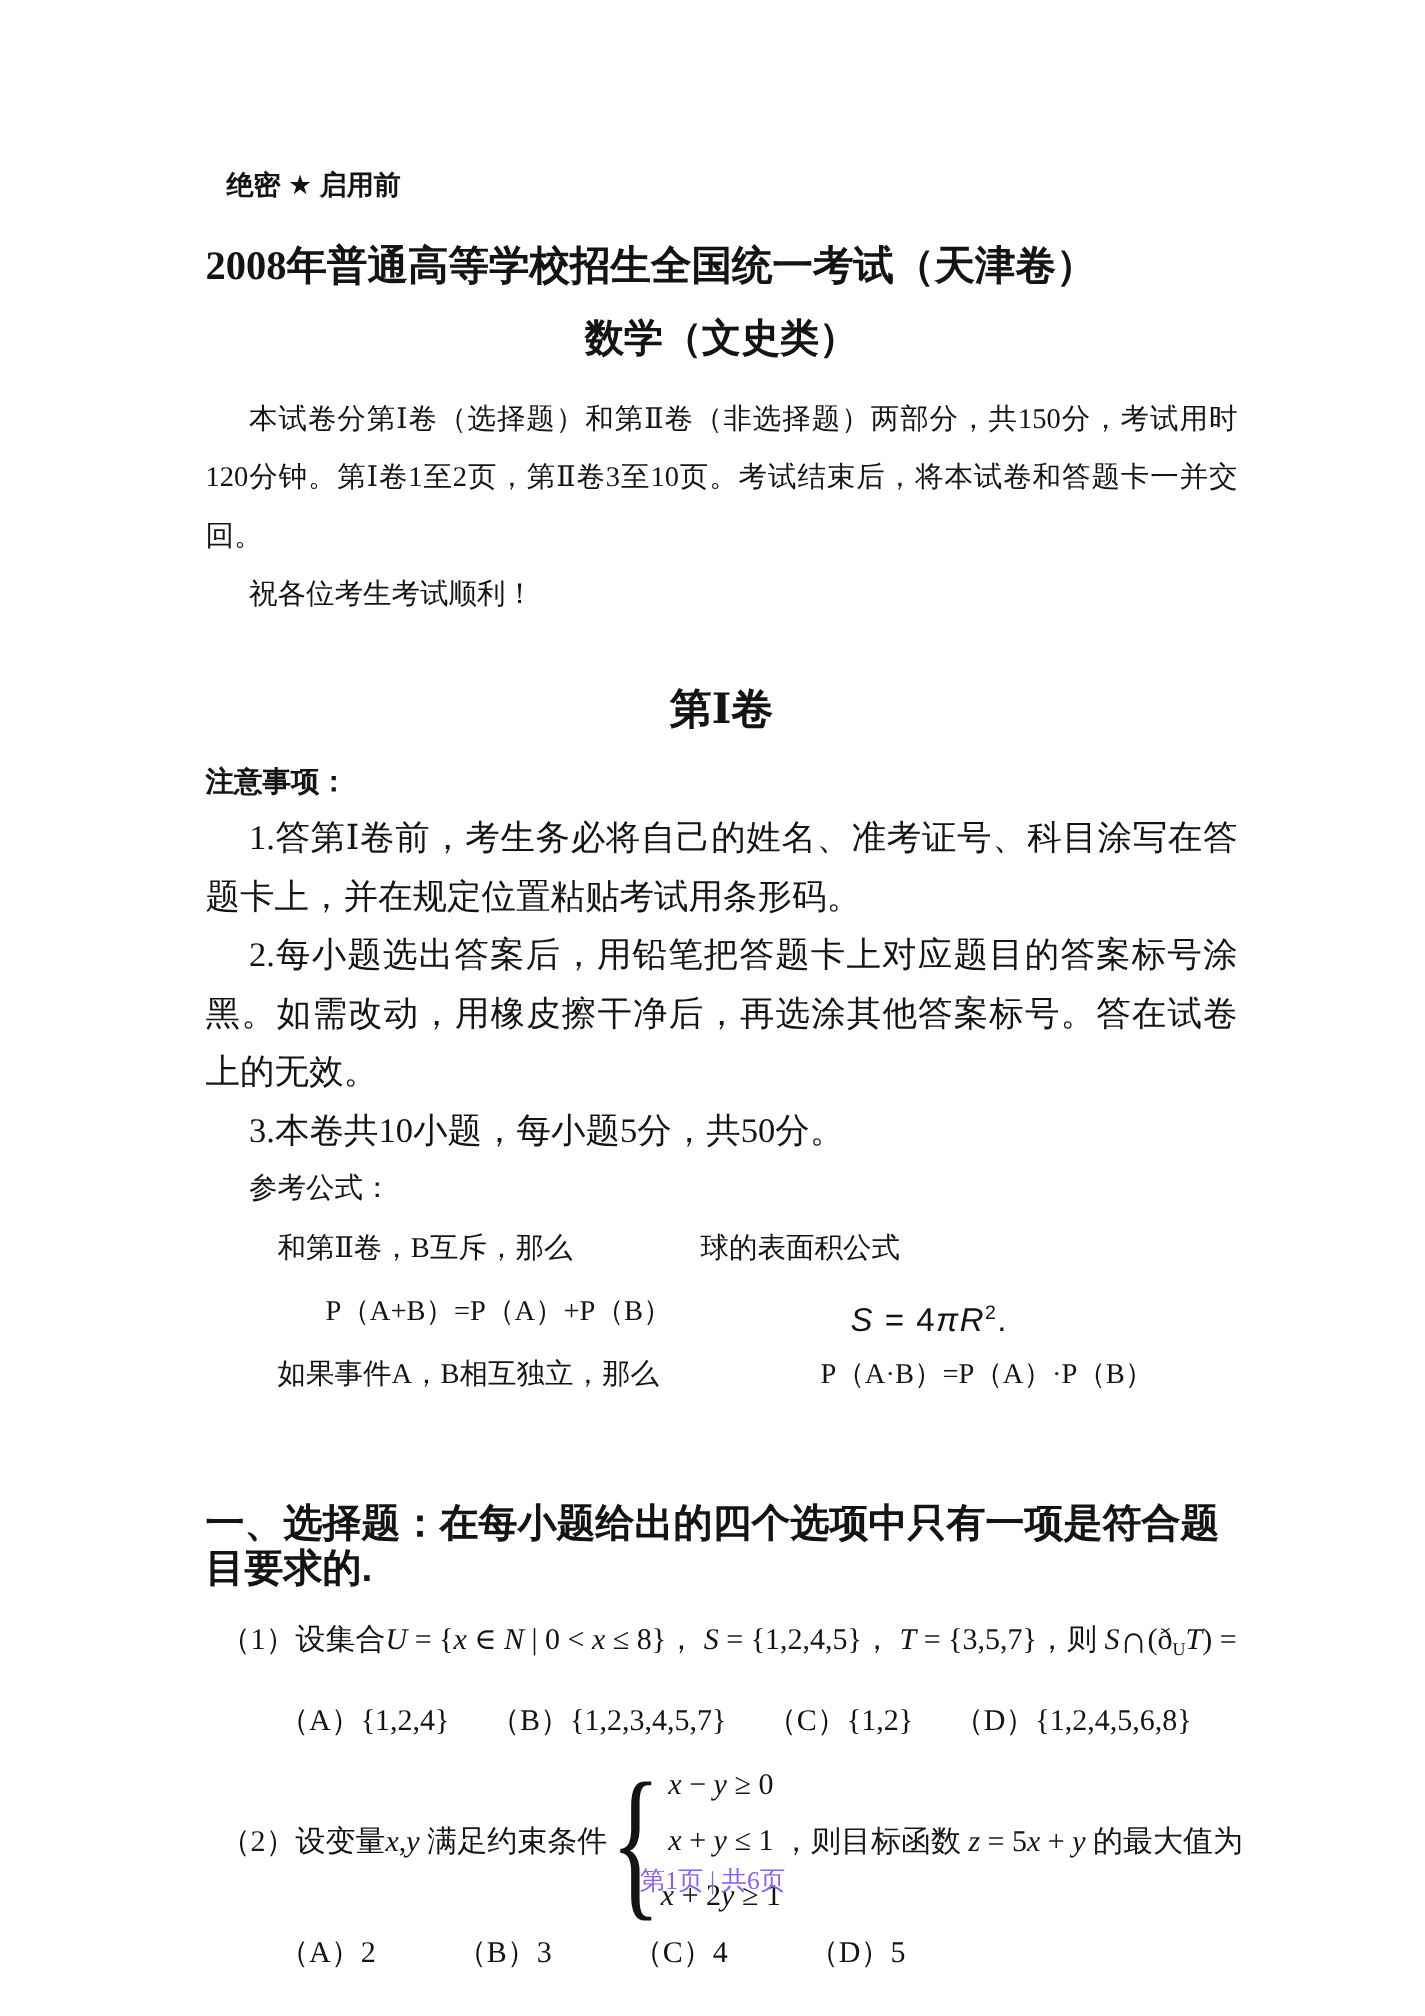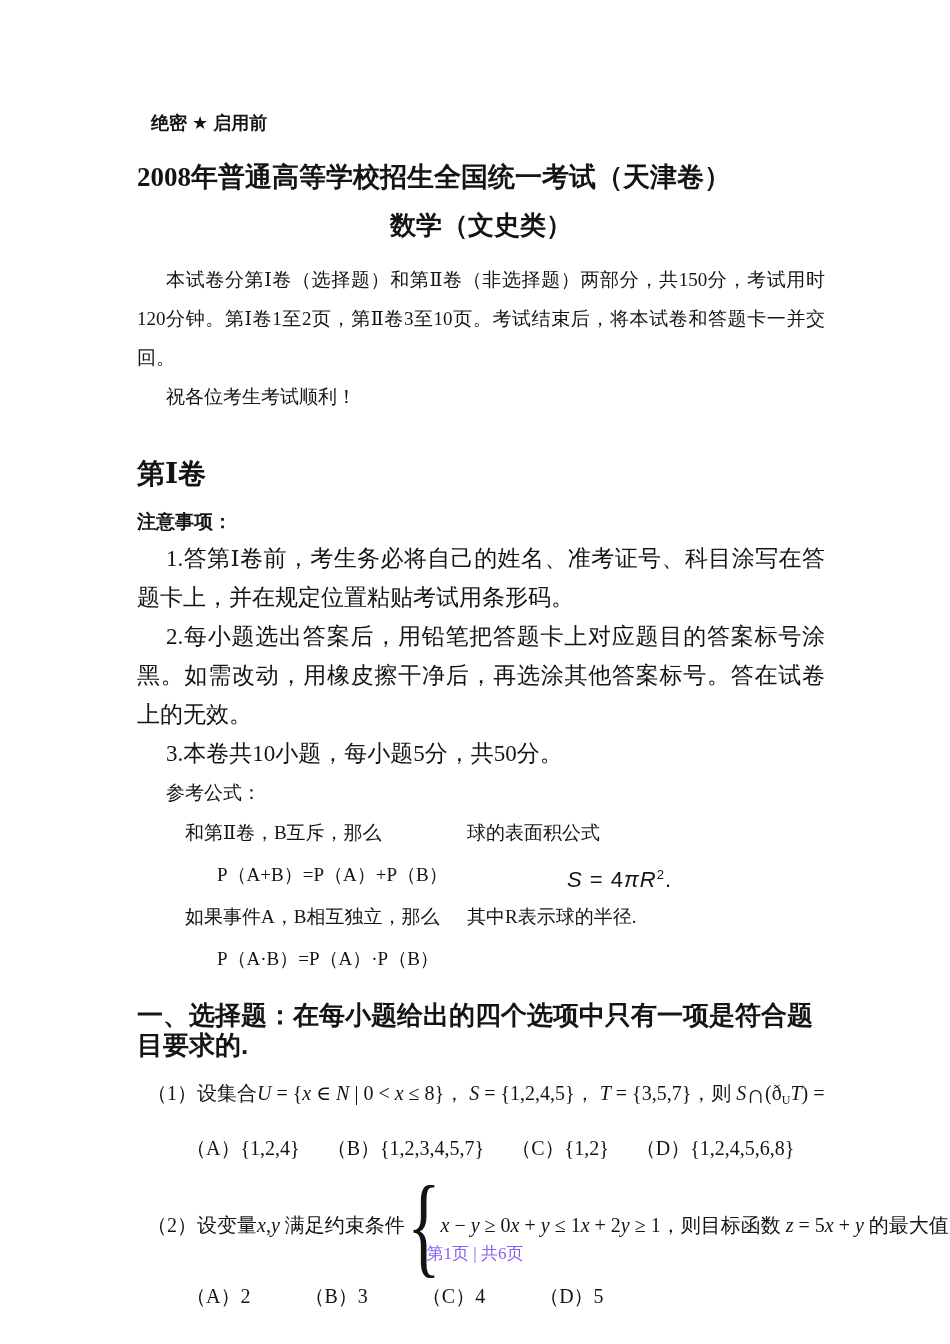--- a/index.html
+++ b/index.html
@@ -25,21 +25,21 @@
   .subtitle{
     margin:15px 0 0;text-align:center;
     font-size:26px;font-weight:bold;line-height:33px;
   }
   .para{
     margin:18px 0 0;font-size:19px;line-height:39px;
     text-align:justify;text-indent:29px;
   }
   .wish{margin:0;}
   .part-heading{
-    margin:40px 0 0;
+    margin:40px 0 0;text-align:center;
     font-size:28px;font-weight:bold;line-height:35px;
   }
   .notes-title{
     margin:14px 0 0;
     font-family:"Liberation Sans","DejaVu Sans",sans-serif;
     font-weight:bold;font-size:19px;line-height:34px;
   }
   .note{margin:0;font-size:23px;line-height:39px;text-align:justify;text-indent:29px;}
   .ref-title{margin:0;font-size:19px;line-height:39px;text-indent:29px;}
 
@@ -73,21 +73,21 @@
     display:flex;align-items:center;
     margin:10px 0 0;font-size:20px;
     padding-left:10px;white-space:nowrap;
   }
   .brace{
     font-size:112px;font-weight:400;line-height:104px;
     transform:scaleX(0.62);
     margin:0 -10px 0 -8px;
     font-family:"Liberation Serif","DejaVu Serif",serif;
   }
-  .constraints{display:flex;flex-direction:row;align-items:center;}
+  .constraints{display:flex;flex-direction:column;align-items:center;}
   .constraint{line-height:37px;}
 
   
   .it{font-style:italic;}
   .sub{font-size:0.6em;vertical-align:-0.35em;}
   .bigop{font-size:1.3em;vertical-align:-0.12em;}
 
   .footer{
     position:absolute;left:0;top:1243px;width:100%;
     text-align:center;font-size:17px;color:#8b5cf6;line-height:22px;
@@ -117,21 +117,20 @@
     <p class="ref-title">参考公式：</p>
 
     <div class="ref-grid">
       <div class="ref-cell cell-text-left">和第Ⅱ卷，B互斥，那么</div>
       <div class="ref-cell">球的表面积公式</div>
 
       <div class="ref-cell cell-formula-left">P（A+B）=P（A）+P（B）</div>
       <div class="ref-cell cell-formula-right sphere"><span class="sf-it">S</span><span> = 4</span><span class="sf-it">π</span><span class="sf-it">R</span><sup>2</sup><span>.</span></div>
 
       <div class="ref-cell cell-text-left">如果事件A，B相互独立，那么</div>
-      <div class="ref-cell">其中R表示球的半径.</div>
 
       <div class="ref-cell cell-formula-left">P（A·B）=P（A）·P（B）</div>
       <div class="ref-cell"></div>
     </div>
 
     <div class="choice-heading">一、选择题：在每小题给出的四个选项中只有一项是符合题目要求的.</div>
 
     <div class="question"><span>（1）设集合</span><span class="it">U</span><span> = {</span><span class="it">x</span><span> ∈ </span><span class="it">N</span><span> | 0 &lt; </span><span class="it">x</span><span> ≤ 8}</span><span>， </span><span class="it">S</span><span> = {1,2,4,5}</span><span>， </span><span class="it">T</span><span> = {3,5,7}</span><span>，则 </span><span class="it">S</span><span class="bigop">∩</span><span>(</span><span>ð</span><span class="sub">U</span><span class="it">T</span><span>) =</span></div>
 
     <div class="options-row">

